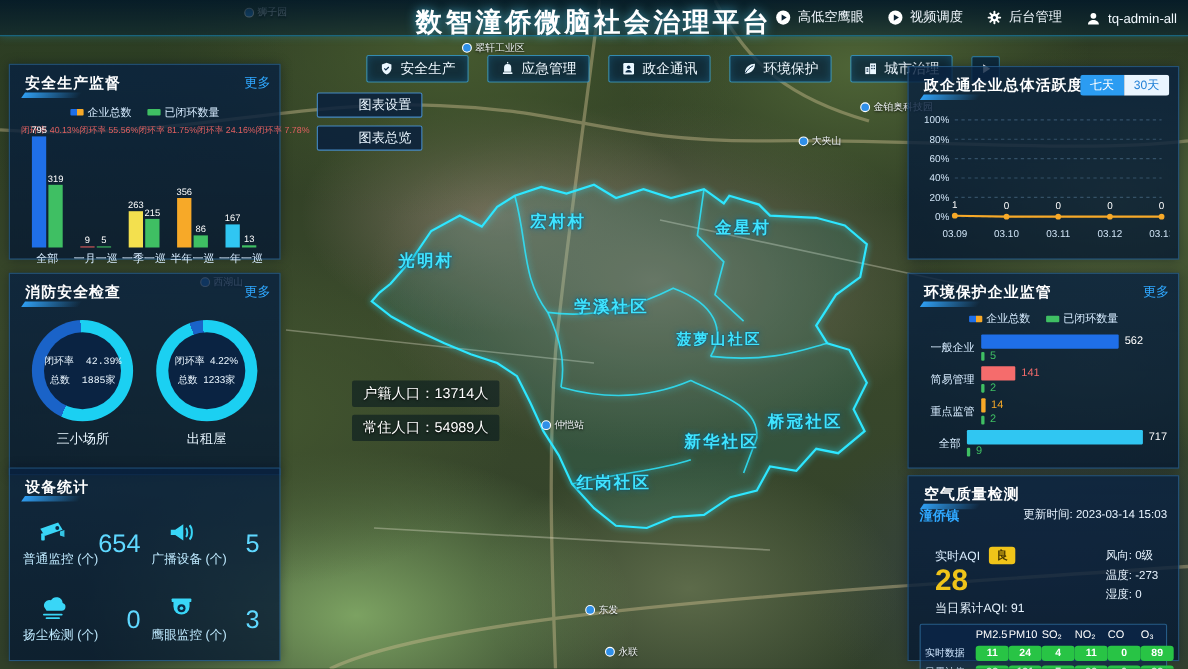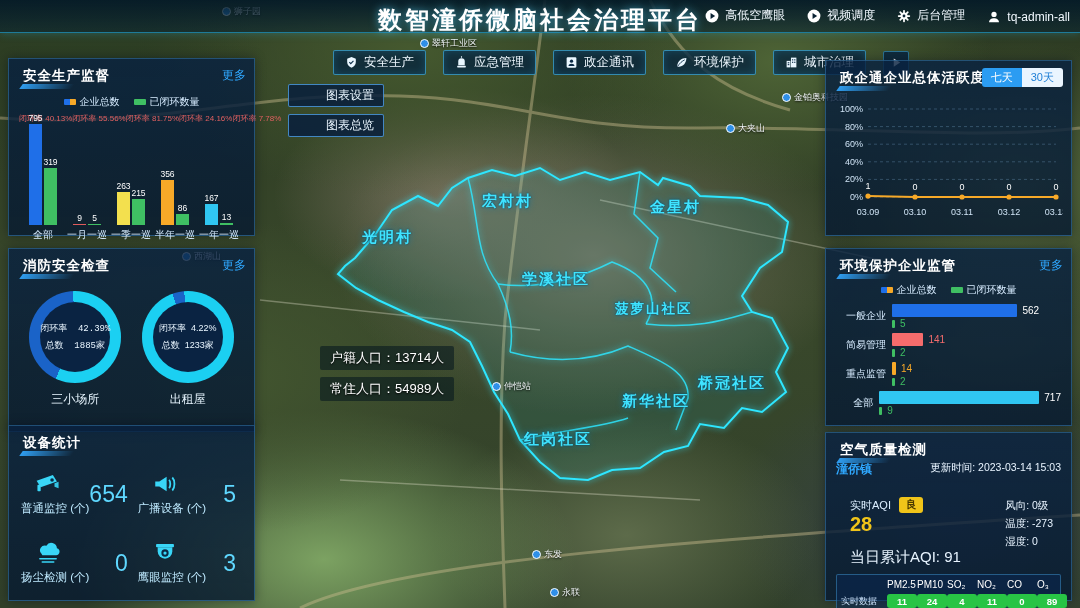--- a/index.html
+++ b/index.html
@@ -115,22 +115,22 @@
   .env-bar{height:13px;border-radius:1px;}
   .env-bar.closedbar{height:8px;background:#3fbf63;}
   .env-val{font-size:10px;margin-left:5px;white-space:nowrap;}
 
   
   #air-town{position:absolute;left:10px;top:28px;font-size:12px;font-weight:bold;color:#2fa8ff;}
   #air-updated{position:absolute;right:10px;top:28px;font-size:10.5px;color:#e8f4ff;}
   #air-main{display:flex;justify-content:space-between;margin-top:38px;padding:0 2px 0 14px;}
   .aqi-line{display:flex;align-items:center;gap:8px;font-size:11px;color:#dbeeff;}
   .aqi-badge{background:#f0c419;color:#4a3a00;font-size:10.5px;font-weight:bold;padding:1px 7px;border-radius:3px;}
-  #aqi-value{font-size:20px;font-weight:bold;color:#f0c419;line-height:1.1;}
-  #aqi-daily{font-size:15px;color:#e8f4ff;margin-top:13px;}
+  #aqi-value{font-size:27px;font-weight:bold;color:#f0c419;line-height:1.1;}
+  #aqi-daily{font-size:11px;color:#e8f4ff;margin-top:2px;}
   #air-right{text-align:left;font-size:10.5px;color:#e8f4ff;line-height:1.7;padding-right:6px;}
   #air-table{margin-top:7px;background:rgba(10,40,82,.55);border:1px solid rgba(70,160,220,.45);
     border-radius:2px;padding:4px 4px;display:grid;grid-template-columns:46px repeat(6,1fr);row-gap:4px;align-items:center;}
   .at-h{font-size:10px;color:#fff;text-align:left;font-weight:normal;}
   .at-rl{font-size:9px;color:#cfe6ff;white-space:nowrap;}
   .at-v{margin:0 auto;background:#28c445;color:#fff;font-size:9.5px;font-weight:bold;
     min-width:26px;text-align:center;border-radius:3px;padding:1.5px 2px;}
 
   
   .district-label{position:absolute;color:#3fe3ff;font-weight:bold;font-size:15px;letter-spacing:2px;

